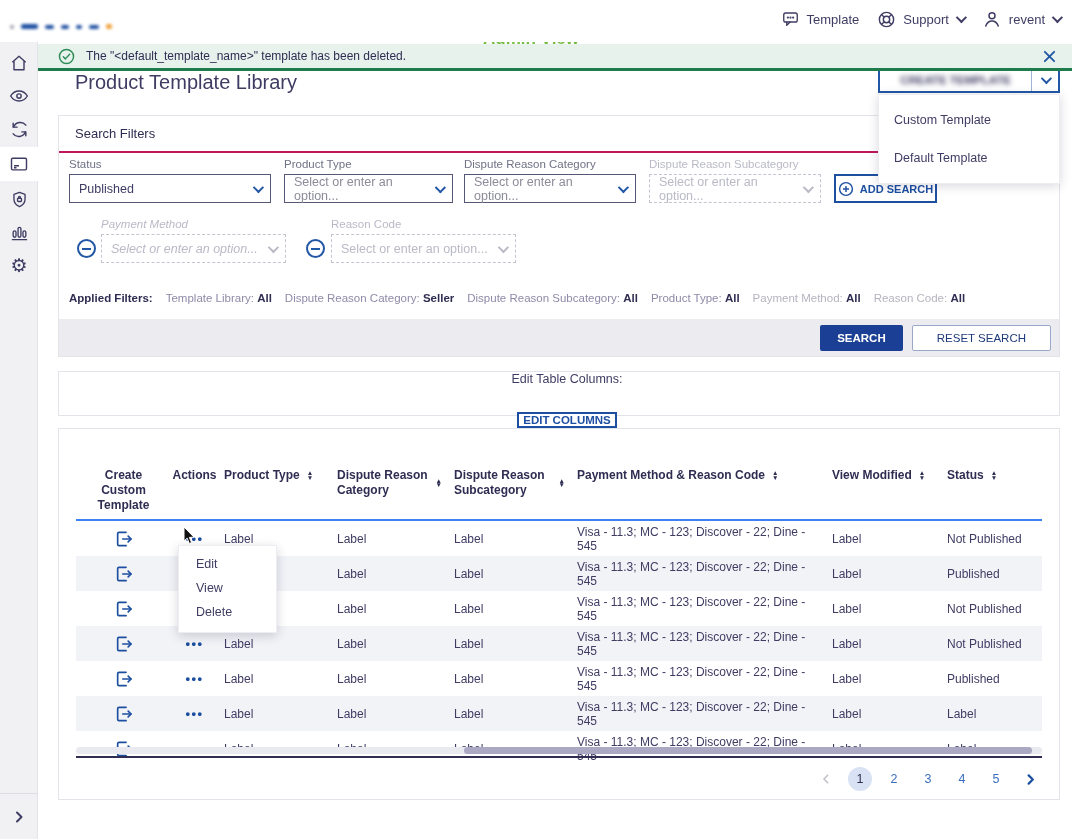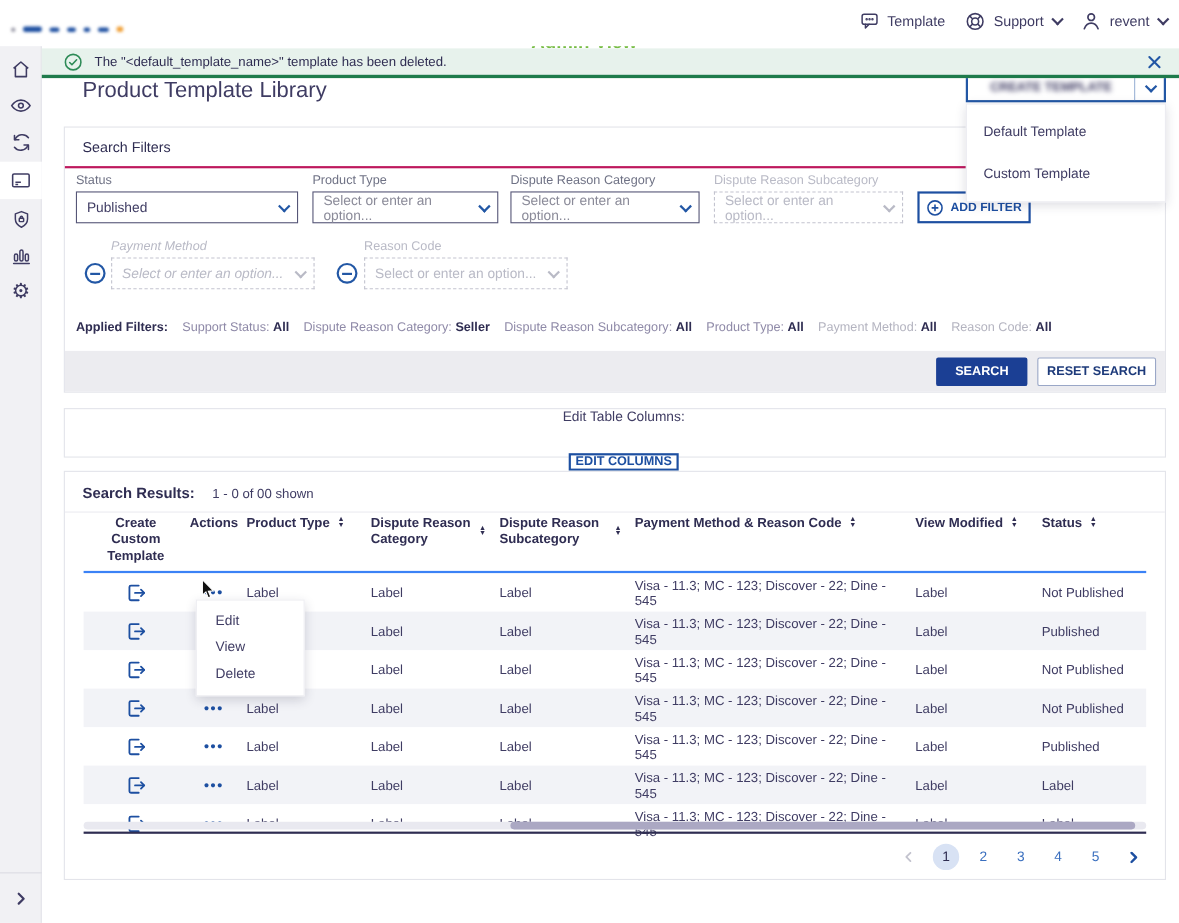--- a/index.html
+++ b/index.html
@@ -71,21 +71,21 @@
   .applied { position:absolute; left:10px; top:176px; font-size:11.5px; display:flex; gap:13px; white-space:nowrap; }
   .applied .ttl { font-weight:700; color:#2f2d52; }
   .applied .pair .k { color:#8f8aa8; }
   .applied .pair.muted .k { color:#b4b4c0; }
   .applied .pair .v { color:#2f2d52; font-weight:700; }
 
   .filters-footer { position:absolute; left:0; right:0; bottom:0; height:37px; background:#ececf0;
     display:flex; align-items:center; justify-content:flex-end; gap:9px; padding-right:8px; }
   .btn-primary { height:26px; padding:0 17px; background:#1b3f94; color:#fff; font-weight:700; font-size:11.5px;
     border:none; border-radius:2px; cursor:pointer; font-family:inherit; }
-  .btn-reset { height:26px; padding:0 8px; background:#fff; color:#1d3a7a; font-weight:700; font-size:11.5px;
+  .btn-reset { height:26px; padding:0 24px; background:#fff; color:#1d3a7a; font-weight:400; font-size:11.5px;
     border:1px solid #9aa7c7; border-radius:2px; cursor:pointer; font-family:inherit; }
 
   
   .editcols-card { left:58px; top:371px; width:1002px; height:45px; display:flex; align-items:center; padding-left:16px; gap:26px;flex-direction:column; }
   .editcols-card .txt { font-size:12.5px; color:#3f3c63; }
   .btn-outline { height:28px; padding:0 4px; background:#fff; border:2px solid #1d4fa1; color:#1d4fa1;
     font-weight:700; font-size:11.5px; cursor:pointer; font-family:inherit; }
 
   
   .results-card { left:58px; top:428px; width:1002px; height:372px; }
@@ -245,22 +245,22 @@
 <div class="page-title">Product Template Library</div>
 
 <div class="create-btn">
   <span class="lbl">CREATE TEMPLATE</span>
   <span class="div"></span>
   <span class="caret">
       <span class="chev" style="color:#2257a5"></span>
     </span>
 </div>
 <div class="create-menu">
+  <div class="mi">Custom Template</div>
   <div class="mi">Default Template</div>
-  <div class="mi">Custom Template</div>
 </div>
 
 <div class="card filters-card">
   <div class="card-title">Search Filters</div>
 
   <div class="fgroup" style="left:10px; top:42px;">
     <div class="flabel">Status</div>
     <div class="select" style="width:202px">
       <span>Published</span>
       <span class="chev"></span>
@@ -289,21 +289,21 @@
       <span class="ph">Select or enter an option...</span>
       <span class="chev"></span>
     </div>
   </div>
 
   <div class="add-filter">
     <svg width="16" height="16" viewBox="0 0 20 20" fill="none" stroke="#1d4fa1" stroke-width="1.8">
       <circle cx="10" cy="10" r="8"></circle>
         <path d="M10 6.2v7.6M6.2 10h7.6"></path>
     </svg>
-    <span>ADD FILTER</span>
+    <span>ADD SEARCH</span>
   </div>
 
   <span class="remove-btn" style="left:18px; top:123px;"></span>
   <div class="fgroup" style="left:42px; top:102px;font-style:italic;">
     <div class="flabel disabled">Payment Method</div>
     <div class="select disabled" style="width:185px">
       <span class="ph">Select or enter an option...</span>
       <span class="chev"></span>
     </div>
   </div>
@@ -312,44 +312,40 @@
   <div class="fgroup" style="left:272px; top:102px;">
     <div class="flabel disabled">Reason Code</div>
     <div class="select disabled" style="width:185px">
       <span class="ph">Select or enter an option...</span>
       <span class="chev"></span>
     </div>
   </div>
 
   <div class="applied">
     <span class="ttl">Applied Filters:</span>
-    <span class="pair"><span class="k">Support Status:</span> <span class="v">All</span></span>
+    <span class="pair"><span class="k">Template Library:</span> <span class="v">All</span></span>
     <span class="pair"><span class="k">Dispute Reason Category:</span> <span class="v">Seller</span></span>
     <span class="pair"><span class="k">Dispute Reason Subcategory:</span> <span class="v">All</span></span>
     <span class="pair"><span class="k">Product Type:</span> <span class="v">All</span></span>
     <span class="pair muted"><span class="k">Payment Method:</span> <span class="v">All</span></span>
     <span class="pair muted"><span class="k">Reason Code:</span> <span class="v">All</span></span>
   </div>
 
   <div class="filters-footer">
     <button class="btn-primary">SEARCH</button>
     <button class="btn-reset">RESET SEARCH</button>
   </div>
 </div>
 
 <div class="card editcols-card">
   <span class="txt">Edit Table Columns:</span>
   <button class="btn-outline">EDIT COLUMNS</button>
 </div>
 
 <div class="card results-card">
-  <div class="results-head">
-    <span class="ttl">Search Results:</span>
-    <span class="cnt">1 - 0 of 00 shown</span>
-  </div>
 
   <div class="table">
     <div class="thead">
       <div class="th c0" style="justify-content:center;text-align:center">Create Custom Template</div>
       <div class="th c1">Actions</div>
       <div class="th c2">
           <span>Product Type</span>
           <span class="sort">
             <i>▲</i>
             <i>▼</i>

